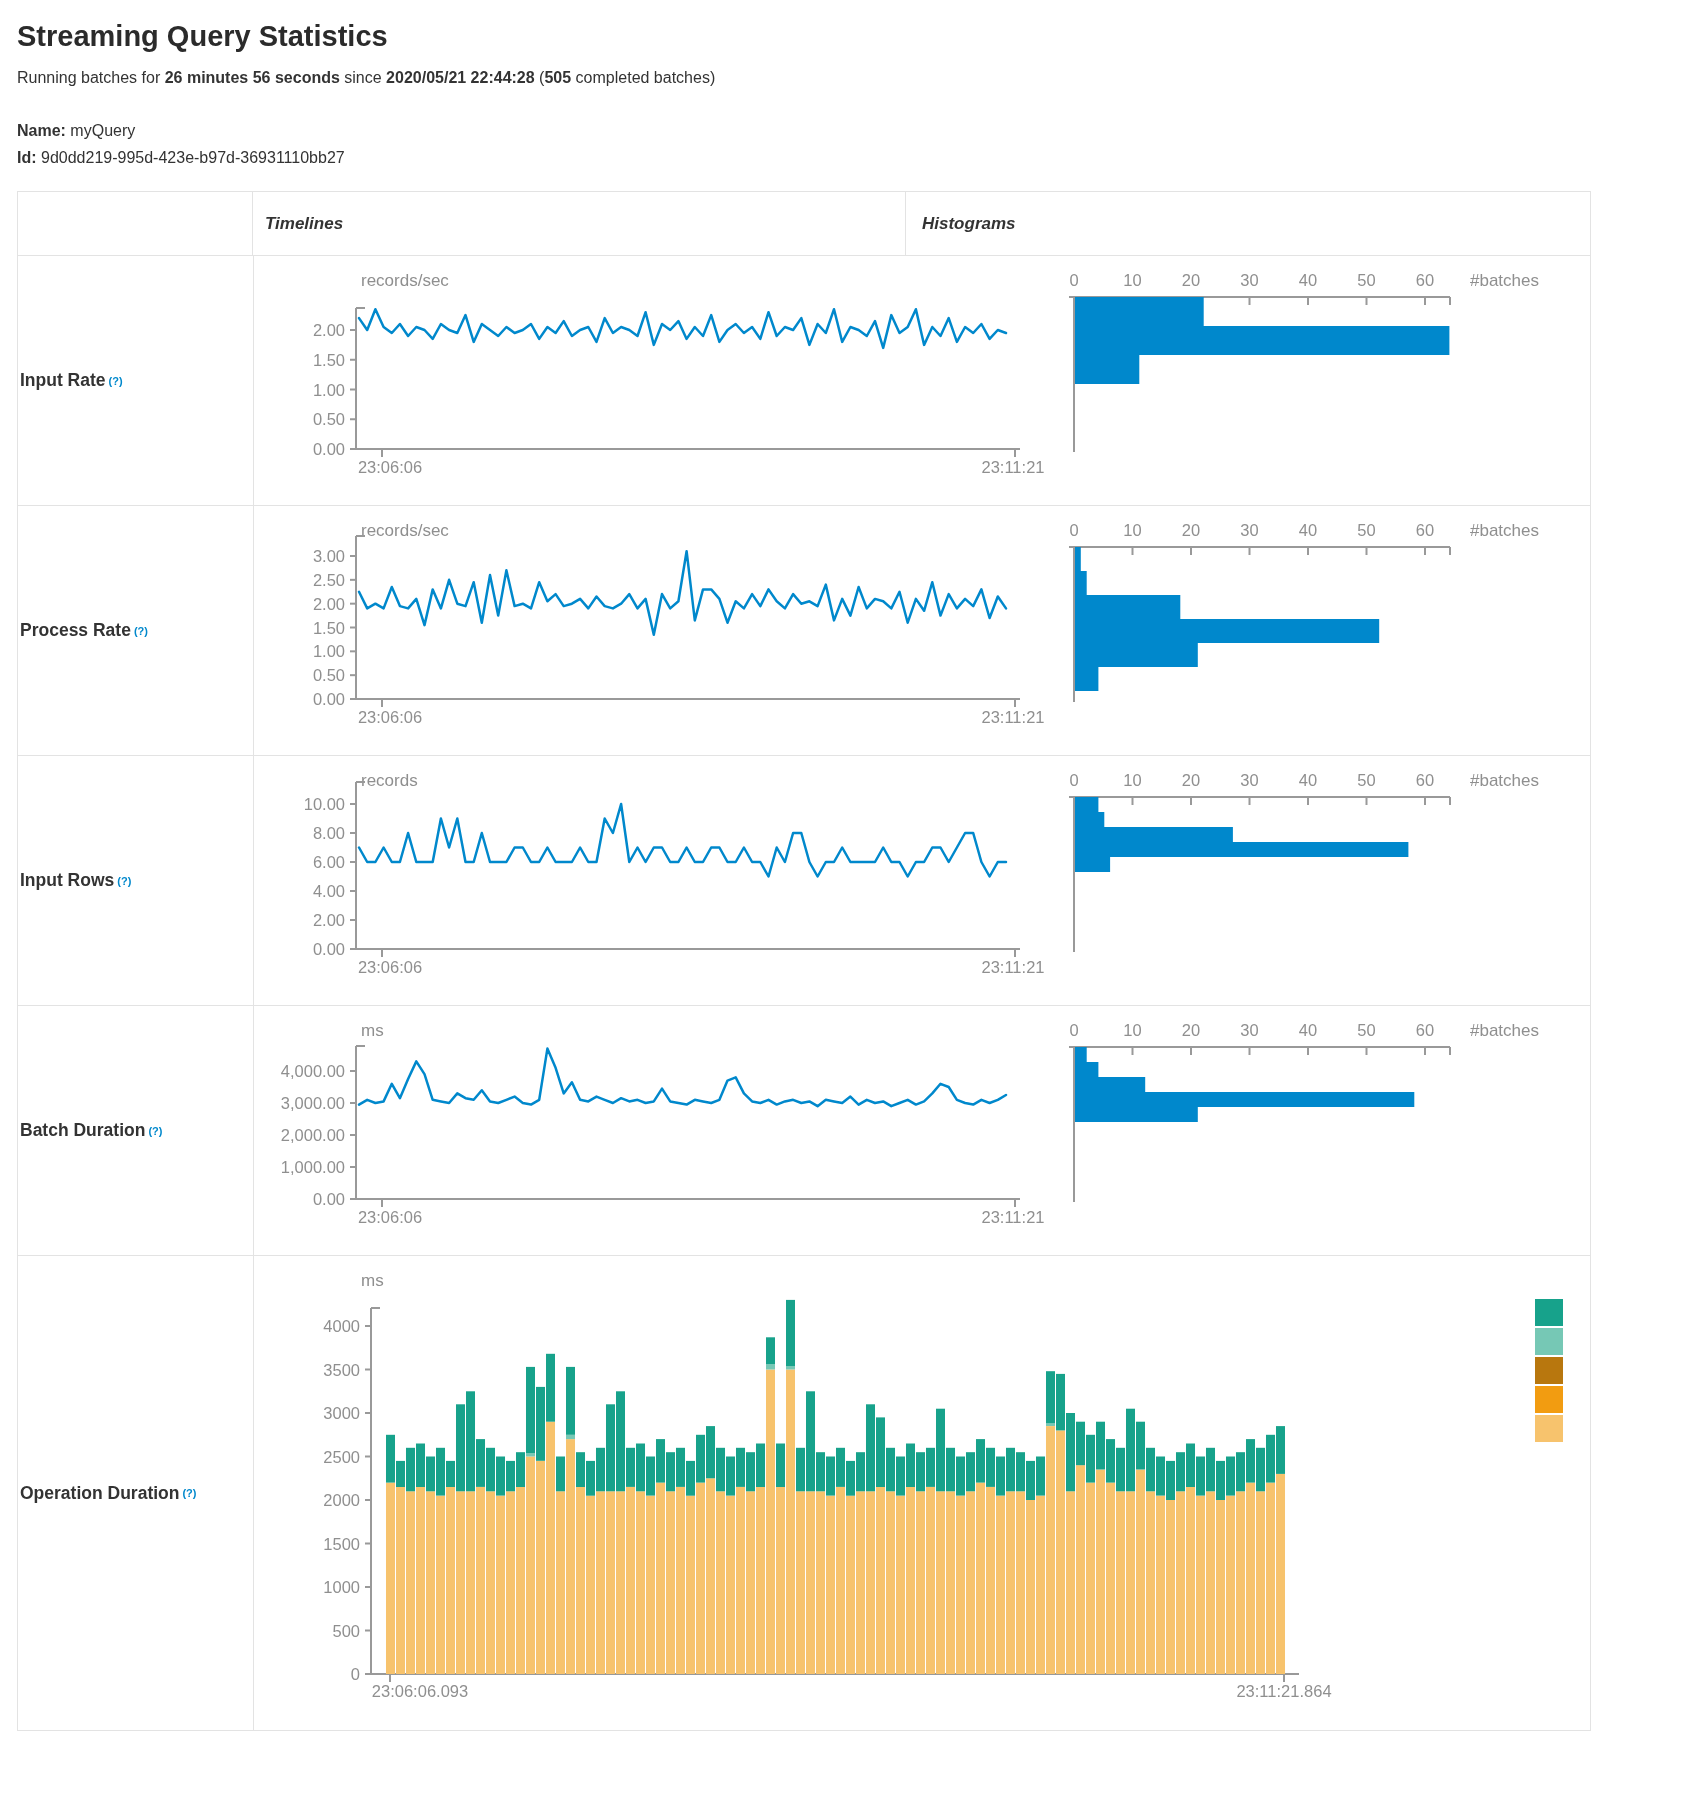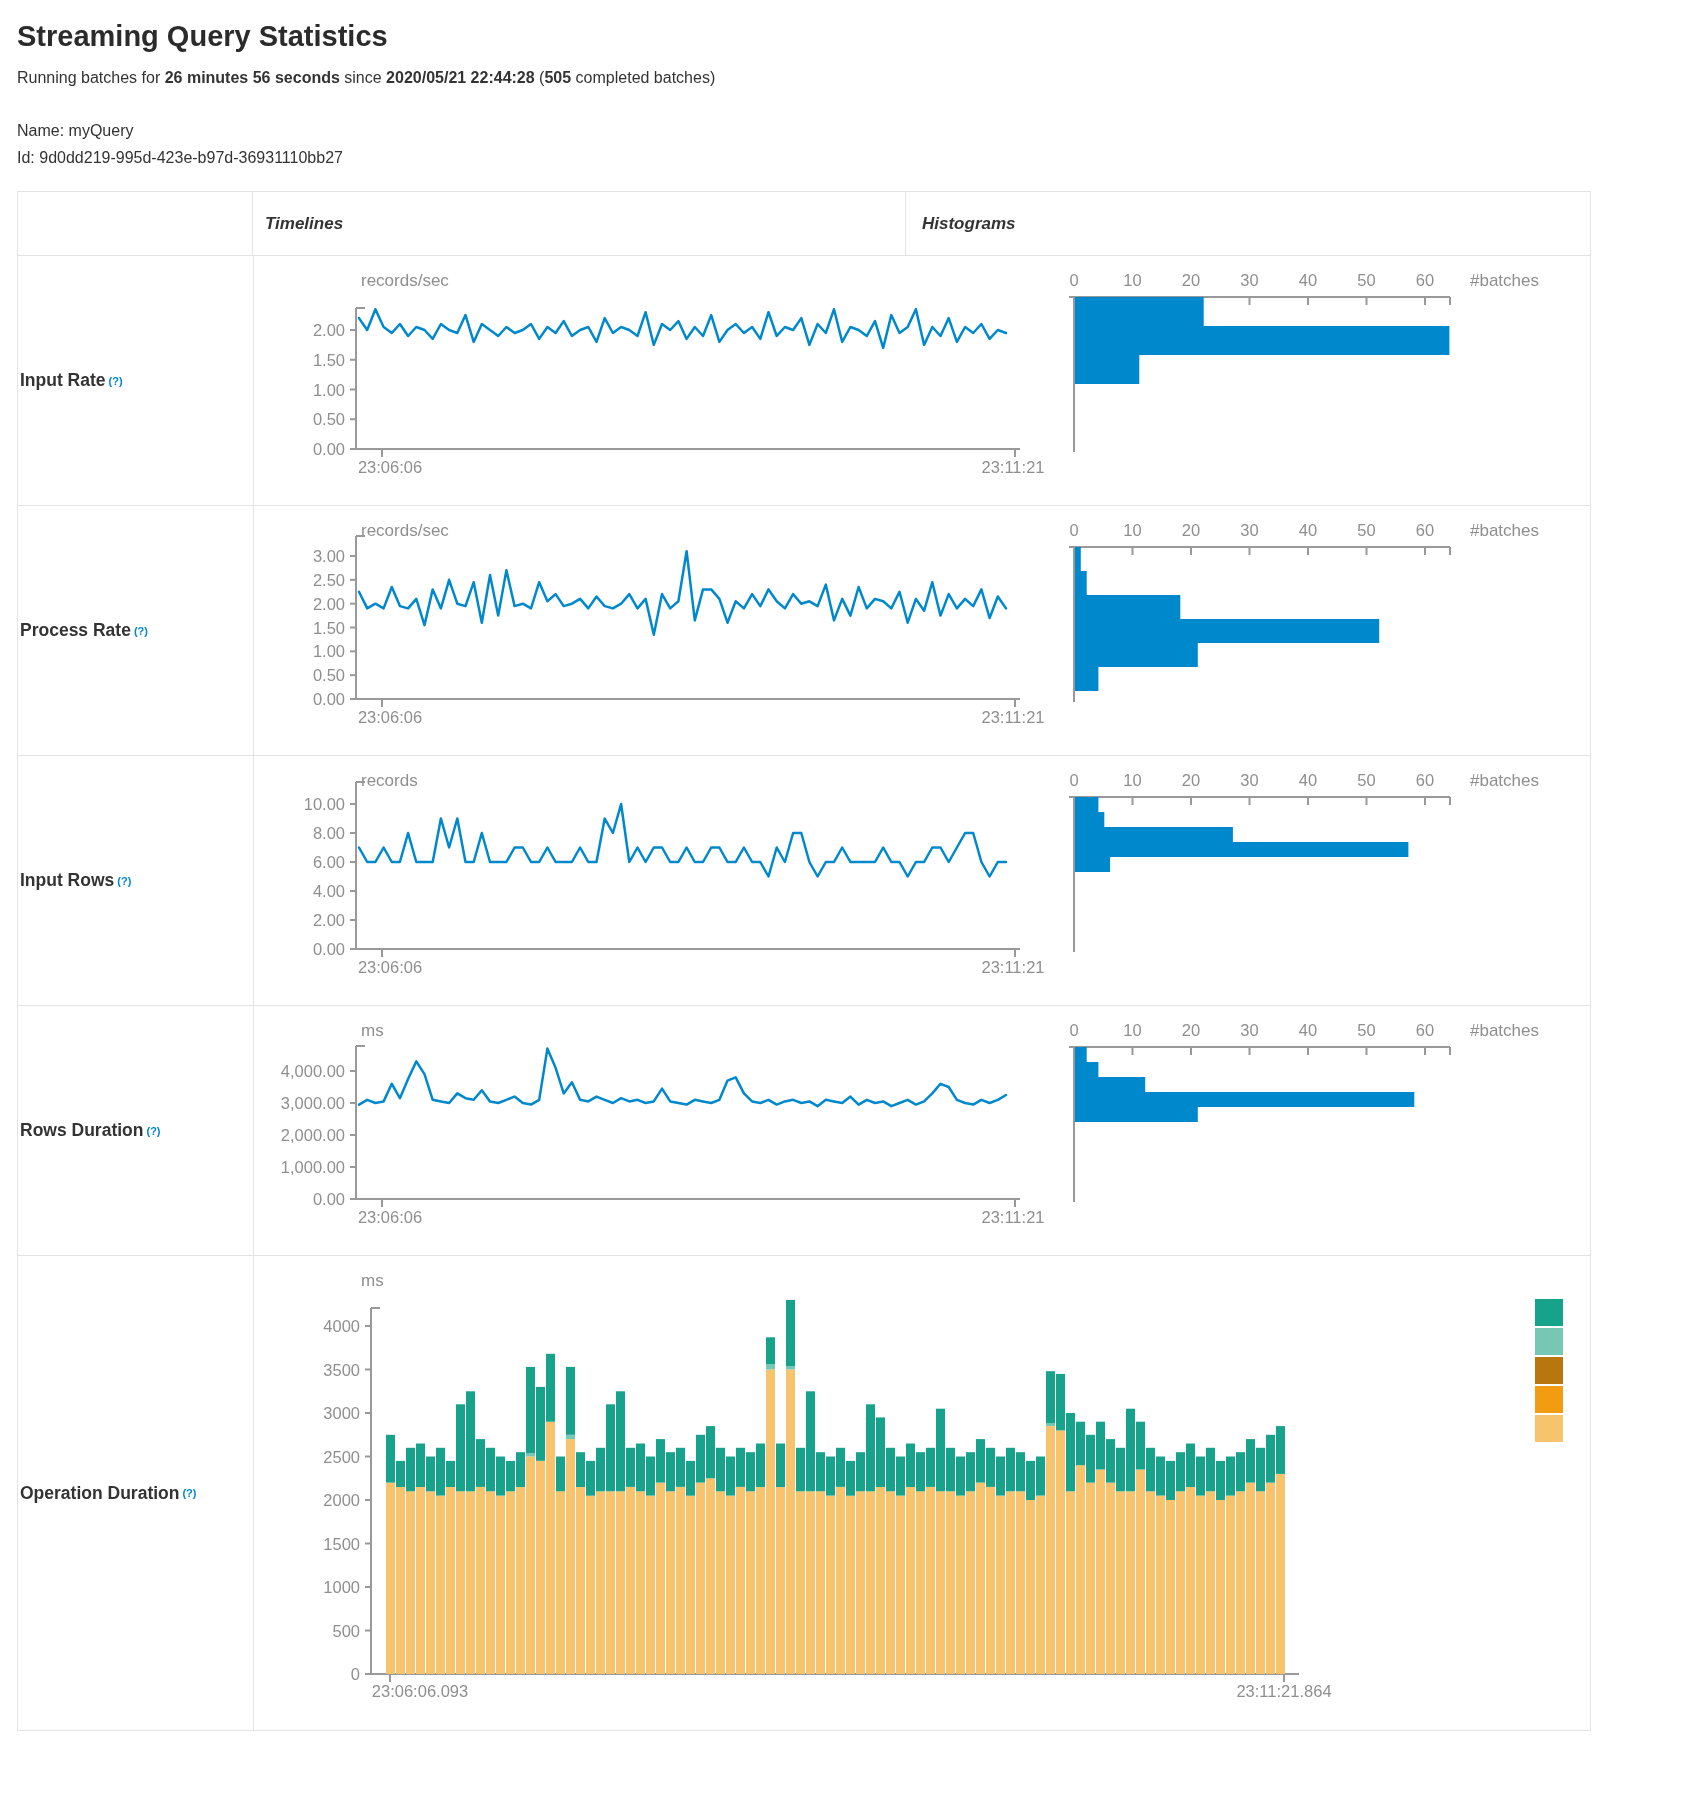--- a/index.html
+++ b/index.html
@@ -1,21 +1,21 @@
 <!DOCTYPE html>
 <html><head>
 <meta charset="utf-8">
 <style>
   html,body{margin:0;padding:0;background:#fff;color:#333;font-family:"Liberation Sans",sans-serif;}
   .page{width:1693px;padding:12px 0 20px 17px;box-sizing:border-box;}
   h1{font-size:29px;font-weight:700;color:#2b2b2b;margin:8px 8px 16px 0;}
   .subtitle{font-size:16px;margin:0 0 30px 0;color:#333;}
   .subtitle b{font-weight:700;}
   .meta{font-size:16px;line-height:27px;margin:0 0 20px 0;}
-  .meta b{font-weight:400;}
+  .meta b{font-weight:700;}
   .stats-table{width:1574px;border:1px solid #e3e3e3;box-sizing:border-box;background:#fff;}
   .thead{display:flex;height:63px;border-bottom:1px solid #e3e3e3;}
   .th{font-weight:700;font-size:17px;display:flex;align-items:center;box-sizing:border-box;font-style:italic;}
   .th-label{width:235px;border-right:1px solid #e3e3e3;}
   .th-timelines{width:653px;padding-left:12px;border-right:1px solid #e3e3e3;}
   .th-histograms{flex:1;padding-left:16px;}
   .trow{position:relative;height:249px;border-bottom:1px solid #e3e3e3;}
   .trow-op{position:relative;height:474px;border-bottom:none;}
   .vline{position:absolute;left:235px;top:0;bottom:0;width:1px;background:#e3e3e3;z-index:1;}
   .row-label{position:absolute;left:2px;top:0;height:100%;display:flex;align-items:center;font-weight:700;font-size:17.5px;z-index:2;width:215px;}
@@ -260,21 +260,21 @@
             <text x="1452" y="30" text-anchor="start" font-size="17" fill="#8f8f8f">#batches</text>
             <rect x="1057" y="41" width="11.7" height="15" fill="#0088cc"></rect>
             <rect x="1057" y="56" width="23.4" height="15" fill="#0088cc"></rect>
             <rect x="1057" y="71" width="70.2" height="15" fill="#0088cc"></rect>
             <rect x="1057" y="86" width="339.3" height="15" fill="#0088cc"></rect>
             <rect x="1057" y="101" width="122.8" height="15" fill="#0088cc"></rect>
           </g>
         </svg>
       <div class="vline"></div>
       <div class="row-label">
-          <span>Rows Duration</span>
+          <span>Batch Duration</span>
           <sup class="help">(?)</sup>
         </div>
     </div>
 
     <div class="trow-op">
       <svg id="svg-row-4" class="rowchart" width="1572" height="474" viewBox="0 0 1572 474">
           <g>
             <text x="343" y="30" text-anchor="start" font-size="17" fill="#8f8f8f">ms</text>
             <line x1="353" y1="52" x2="353" y2="418" stroke="#999999" stroke-width="2"></line>
             <line x1="353" y1="52" x2="362" y2="52" stroke="#999999" stroke-width="2"></line>

